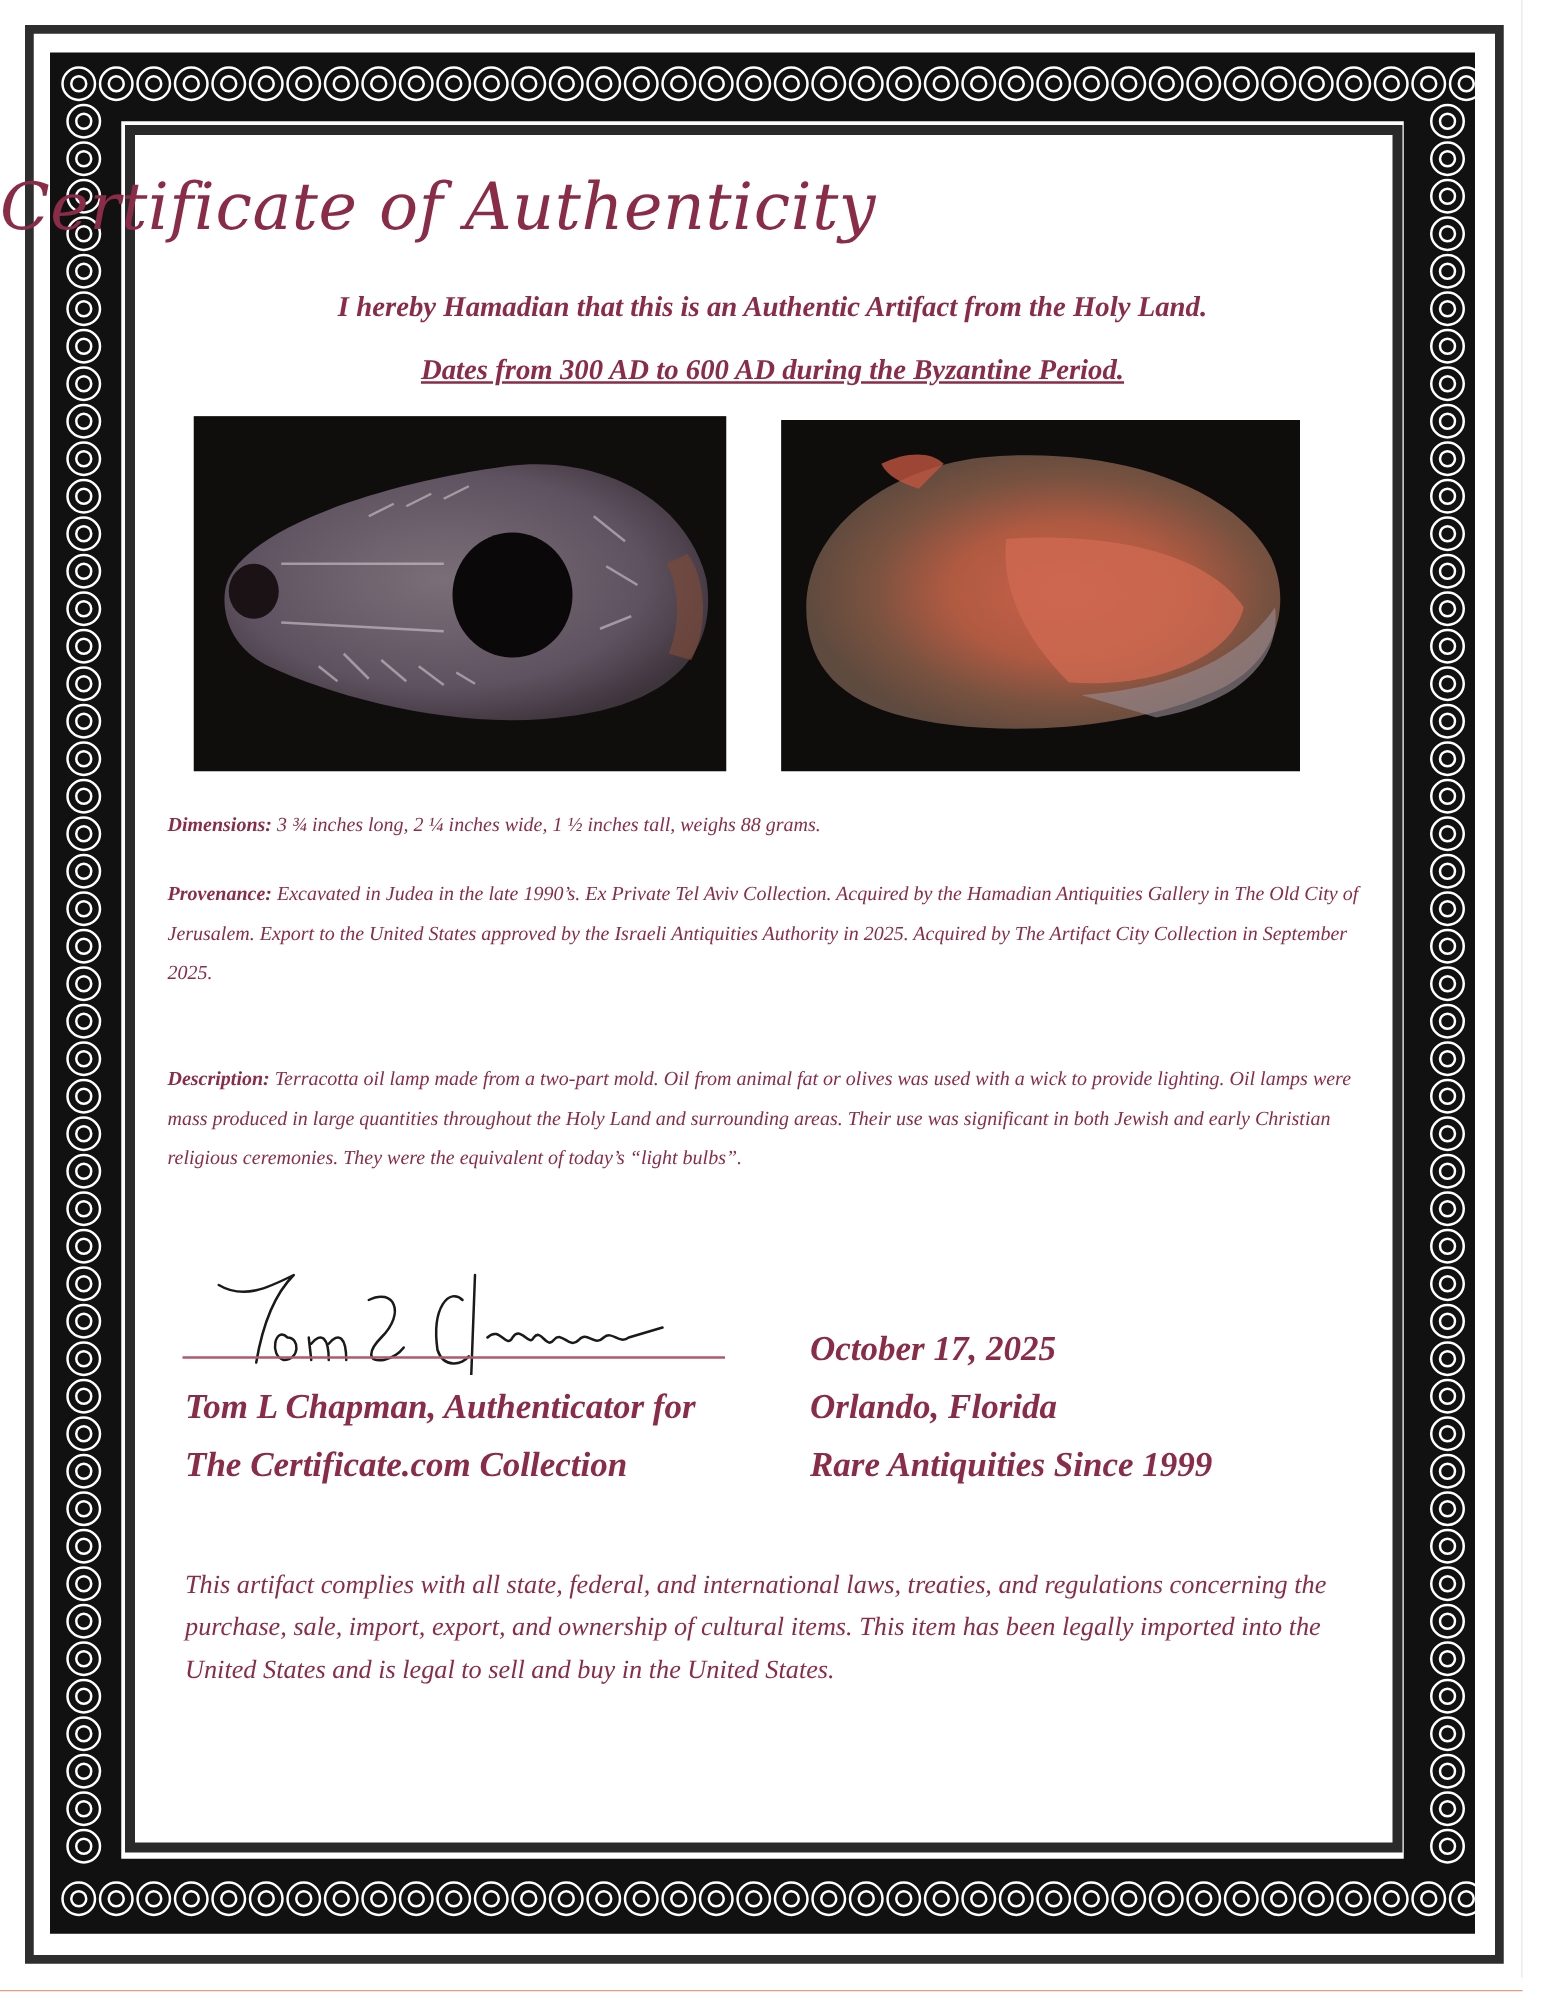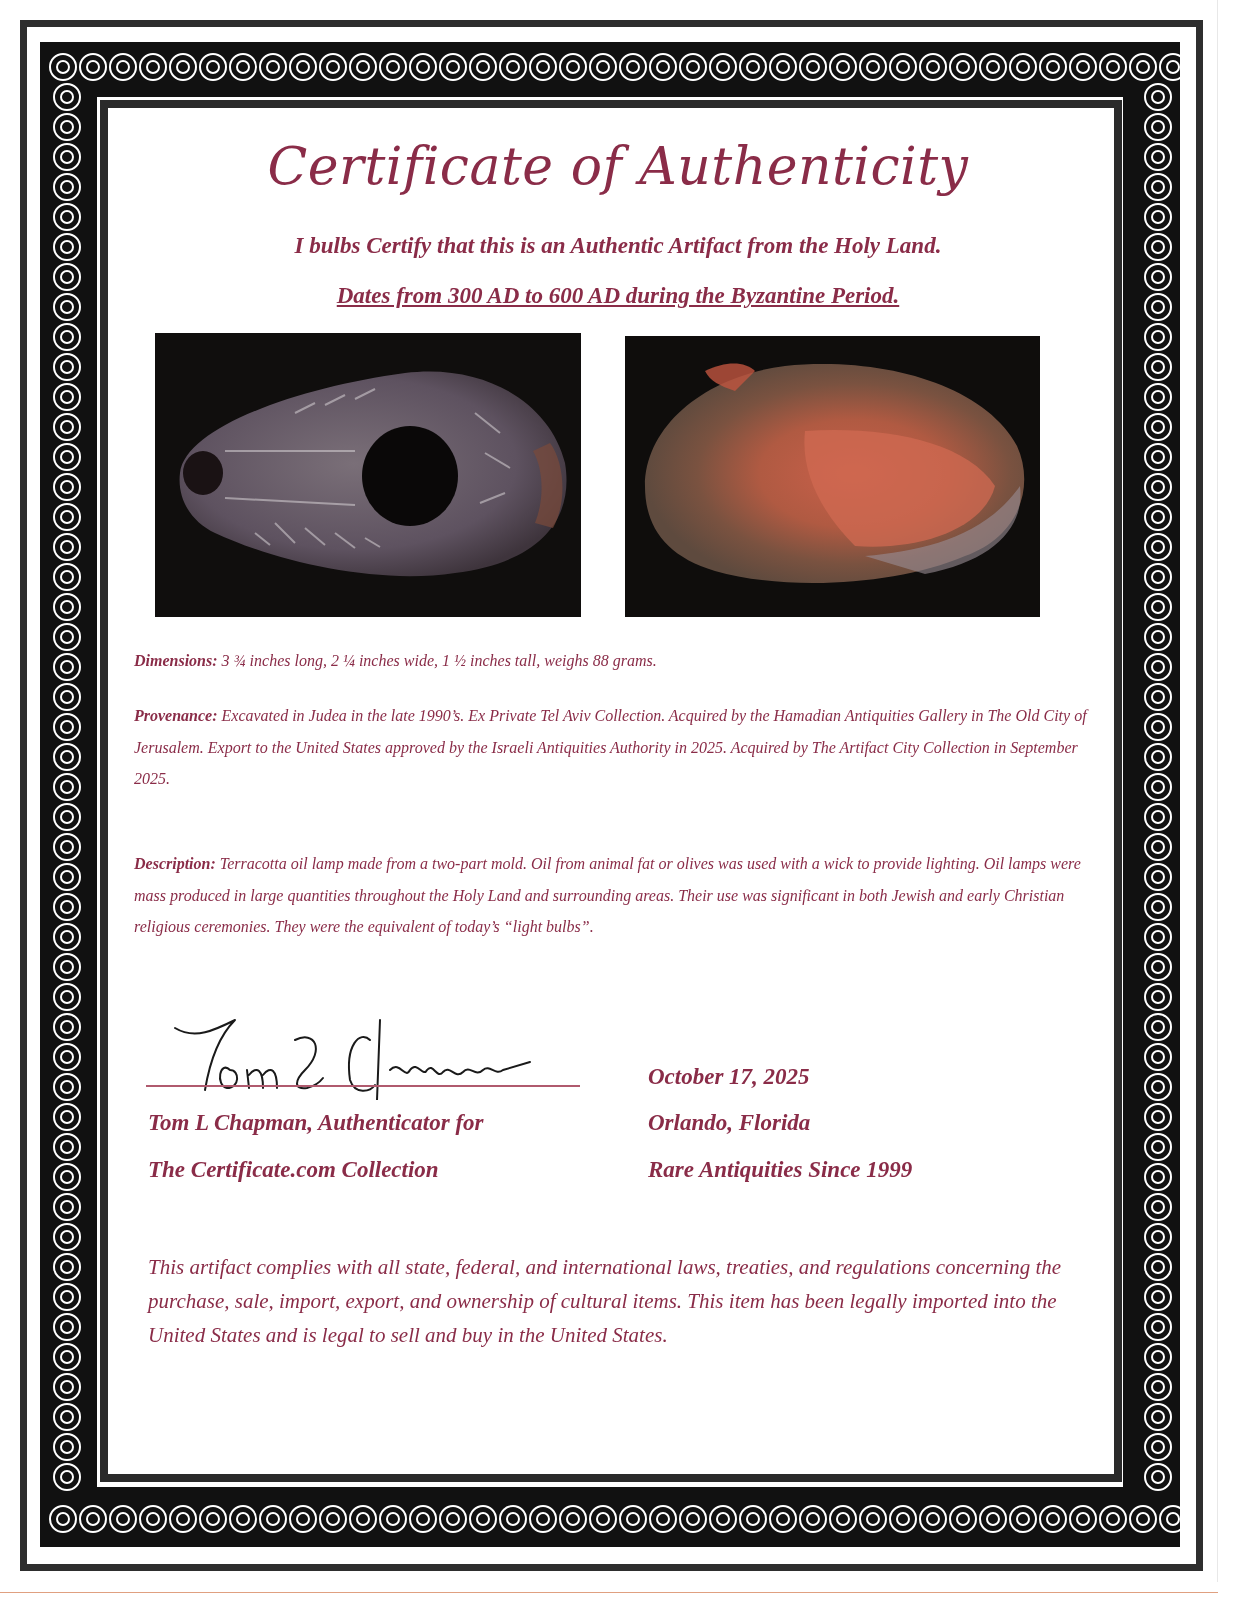--- a/index.html
+++ b/index.html
@@ -30,21 +30,21 @@
   .circles-row { flex-direction:row; }
   .circles-col { flex-direction:column; }
   .ring {
     width:28px; height:28px; border-radius:50%; border:2.5px solid #fff; box-sizing:border-box;
     display:flex; align-items:center; justify-content:center; flex:0 0 auto; margin:1px;
   }
   .ring::after {
     content:""; width:14px; height:14px; border-radius:50%; border:2.5px solid #fff; box-sizing:border-box;
   }
   .title {
-    position:absolute; left:0; width:1236px; top:136px; text-align:center;
+    position:absolute; left:0; width:1236px; top:136px; text-align:left;
     font-family:"DejaVu Serif", serif; font-style:italic; font-size:52px; color:#8a2c48; letter-spacing:0.5px;
   }
   .sub1, .sub2 {
     position:absolute; left:0; width:1236px; text-align:center;
     font-family:"Liberation Serif", serif; font-style:italic; font-weight:bold; font-size:23px; color:#8a2c48;
   }
   .sub1 { top:233px; }
   .sub2 { top:283px;text-decoration:underline; }
 
   .photo { position:absolute; background:#0f0d0c; overflow:hidden; }
@@ -57,21 +57,21 @@
     font-family:"Liberation Serif", serif; font-style:italic; font-size:16px; line-height:31.5px; color:#8a2c48;
   }
   .para b { font-weight:bold; }
   .p-dim { top:645px; }
   .p-prov { top:700px; }
   .p-desc { top:848px; }
 
   .sig-line { position:absolute; left:146px; top:1085px; width:434px; height:2px; background:#b05a6e; }
   .signature { position:absolute; left:165px; top:1000px; width:380px; height:100px; }
   .sig-text {
-    position:absolute; font-family:"Liberation Serif", serif; font-style:italic; font-weight:bold; font-size:23px; color:#8a2c48;
+    position:absolute; font-family:"Liberation Serif", serif; font-style:italic; font-weight:bold; font-size:28px; color:#8a2c48;
   }
   .sig-name { left:148px; top:1110px;font-style:italic; }
   .sig-coll { left:148px; top:1157px; }
   .sig-date { left:648px; top:1064px; }
   .sig-loc { left:648px; top:1110px; }
   .sig-tag { left:648px; top:1157px; }
 
   .legal {
     position:absolute; left:148px; top:1250px; width:960px;
     font-family:"Liberation Serif", serif; font-style:italic; font-size:21px; line-height:34px; color:#8a2c48;
@@ -260,21 +260,21 @@
     <div class="ring"></div>
     <div class="ring"></div>
     <div class="ring"></div>
     <div class="ring"></div>
     <div class="ring"></div>
   </div>
 <div class="band-gap"></div>
 <div class="inner-line"></div>
 
 <div class="title">Certificate of Authenticity</div>
-<div class="sub1">I bulbs Certify that this is an Authentic Artifact from the Holy Land.</div>
+<div class="sub1">I hereby Hamadian that this is an Authentic Artifact from the Holy Land.</div>
 <div class="sub2">Dates from 300 AD to 600 AD during the Byzantine Period.</div>
 
 <div class="photo photo-1">
   <svg viewBox="0 0 426 284">
     <defs>
       <radialGradient id="g1" cx="45%" cy="45%" r="60%">
         <stop offset="0%" stop-color="#7a6f78"></stop>
         <stop offset="70%" stop-color="#5e5260"></stop>
         <stop offset="100%" stop-color="#3e343c"></stop>
       </radialGradient>

